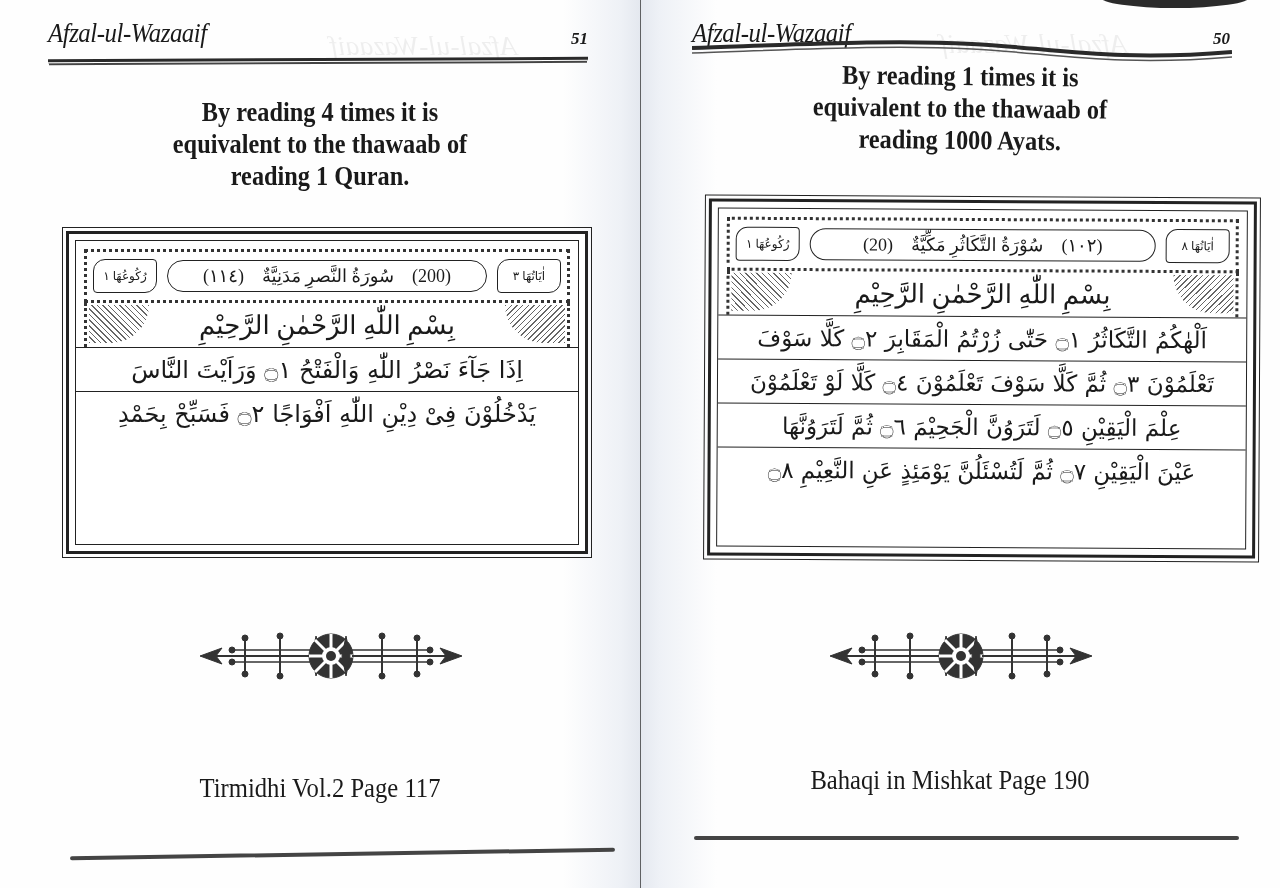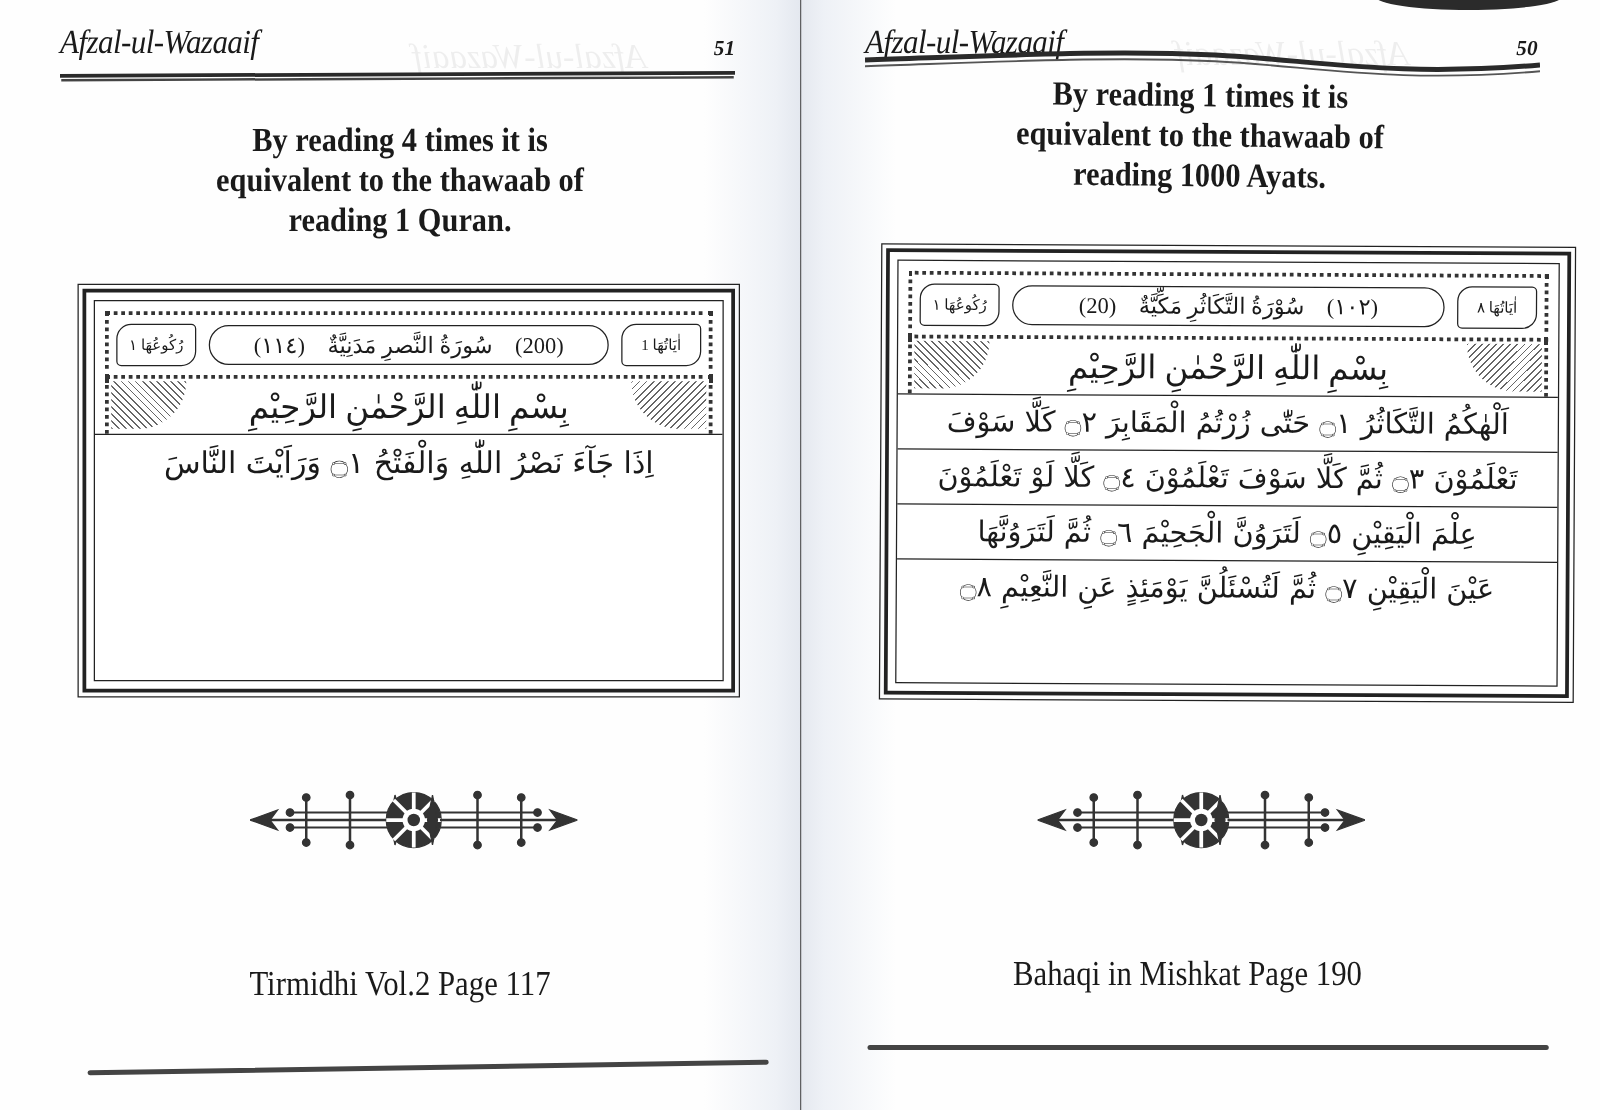--- a/index.html
+++ b/index.html
@@ -77,28 +77,29 @@
 
     <div class="frame">
       <div class="frame-inner">
         <div class="title-band">
           <div class="corner">رُكُوعُهَا ١</div>
           <div class="center">
             <span>(200)</span>
             <span>سُورَةُ النَّصرِ مَدَنِيَّةٌ</span>
             <span>(١١٤)</span>
           </div>
-          <div class="corner">اٰيَاتُهَا 1</div>
+          <div class="corner">اٰيَاتُهَا ٣</div>
         </div>
         <div class="bism-band">
           <span class="orn l"></span>
           <span>بِسْمِ اللّٰهِ الرَّحْمٰنِ الرَّحِيْمِ</span>
           <span class="orn r"></span>
         </div>
         <div class="verse">اِذَا جَآءَ نَصْرُ اللّٰهِ وَالْفَتْحُ ۝١ وَرَاَيْتَ النَّاسَ</div>
+        <div class="verse">يَدْخُلُوْنَ فِىْ دِيْنِ اللّٰهِ اَفْوَاجًا ۝٢ فَسَبِّحْ بِحَمْدِ</div>
       </div>
     </div>
 
     <svg class="divider" width="262" height="56" viewBox="0 0 262 56">
       <g fill="#333" stroke="#333">
         <polygon points="0,28 22,20 16,28 22,36"></polygon>
         <line x1="14" y1="28" x2="110" y2="28" stroke-width="2"></line>
         <line x1="30" y1="22" x2="110" y2="22" stroke-width="1.5"></line>
         <line x1="30" y1="34" x2="110" y2="34" stroke-width="1.5"></line>
         <line x1="45" y1="10" x2="45" y2="46" stroke-width="2"></line>

